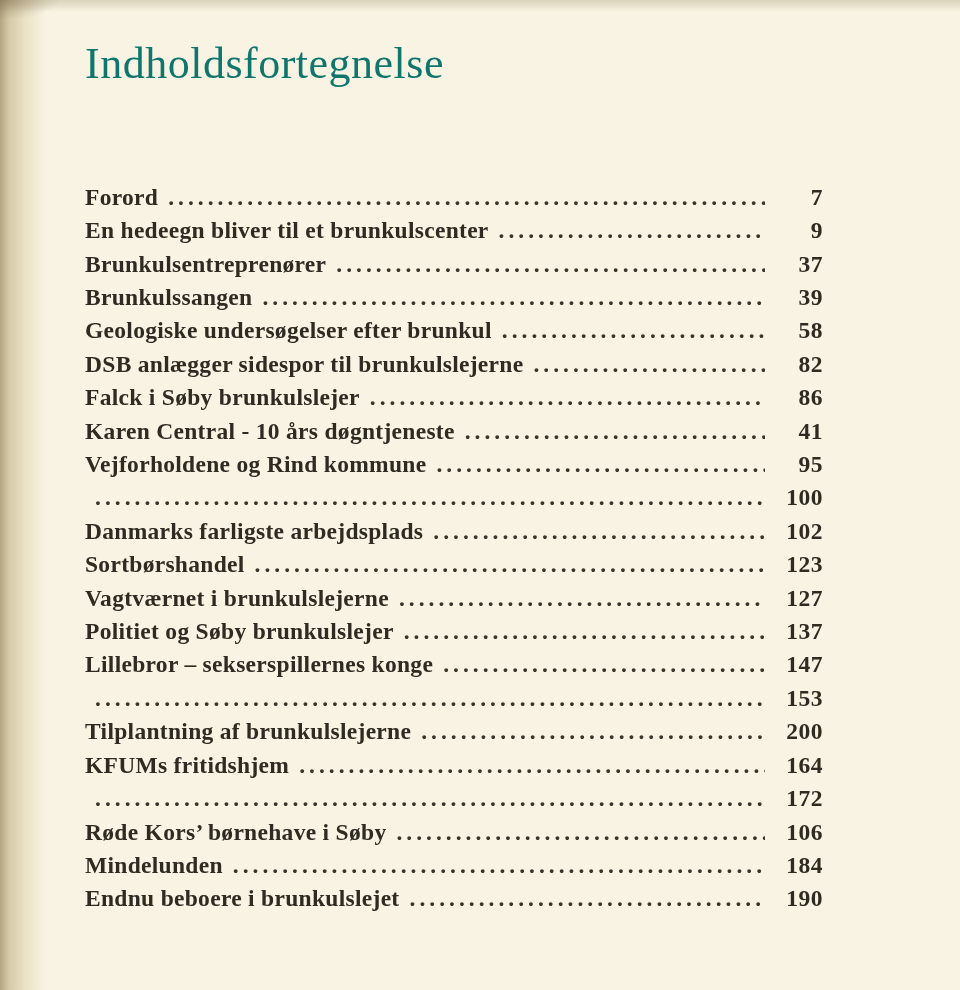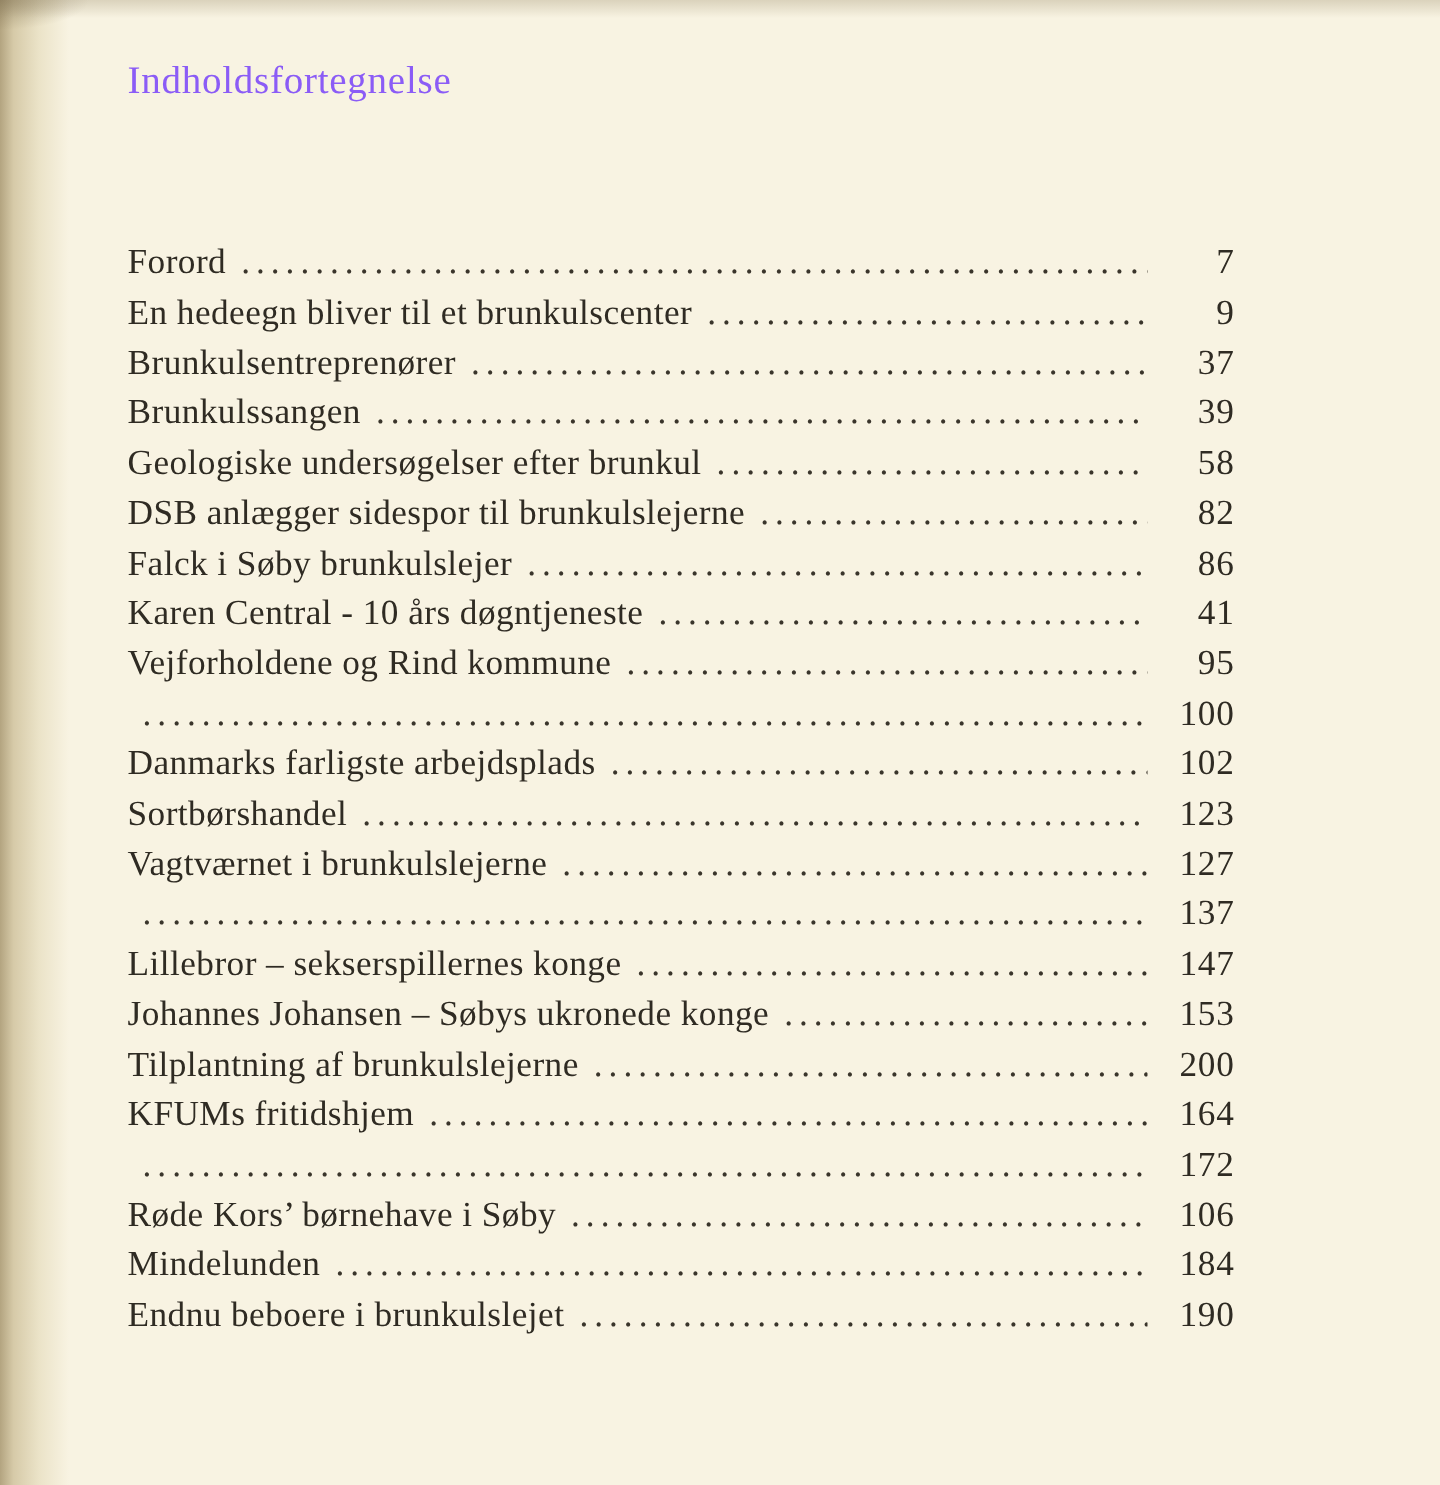--- a/index.html
+++ b/index.html
@@ -46,35 +46,36 @@
     pointer-events: none;
   }
   .page {
     position: absolute;
     left: 85px;
     top: 0;
     width: 738px;
   }
   .title {
     margin: 38px 0 0 0;
-    font-size: 26px;
+    font-size: 44px;
     font-weight: normal;
-    color: #8b5cf6;
+    color: #0f766e;
     letter-spacing: 0.5px;
     line-height: 1.2;
   }
   .toc {
     margin-top: 90px;
   }
   .toc-row {
     display: flex;
     align-items: flex-start;
     font-size: 23.5px;
     line-height: 33.4px;
     white-space: nowrap;
+    font-weight: bold;
   }
   .toc-label {
     flex: 0 0 auto;
     letter-spacing: 0.3px;
   }
   .toc-leader {
     flex: 1 1 auto;
     overflow: hidden;
     white-space: nowrap;
     letter-spacing: 4px;
@@ -170,32 +171,32 @@
     <span class="toc-page">123</span>
   </div>
 
   <div class="toc-row">
     <span class="toc-label">Vagtværnet i brunkulslejerne</span>
     <span class="toc-leader">..............................................................................................................</span>
     <span class="toc-page">127</span>
   </div>
 
   <div class="toc-row">
+    <span class="toc-label">Politiet og Søby brunkulslejer</span>
     <span class="toc-leader">..............................................................................................................</span>
     <span class="toc-page">137</span>
   </div>
 
   <div class="toc-row">
     <span class="toc-label">Lillebror – sekserspillernes konge</span>
     <span class="toc-leader">..............................................................................................................</span>
     <span class="toc-page">147</span>
   </div>
 
   <div class="toc-row">
-    <span class="toc-label">Johannes Johansen – Søbys ukronede konge</span>
     <span class="toc-leader">..............................................................................................................</span>
     <span class="toc-page">153</span>
   </div>
 
   <div class="toc-row">
     <span class="toc-label">Tilplantning af brunkulslejerne</span>
     <span class="toc-leader">..............................................................................................................</span>
     <span class="toc-page">200</span>
   </div>
 

